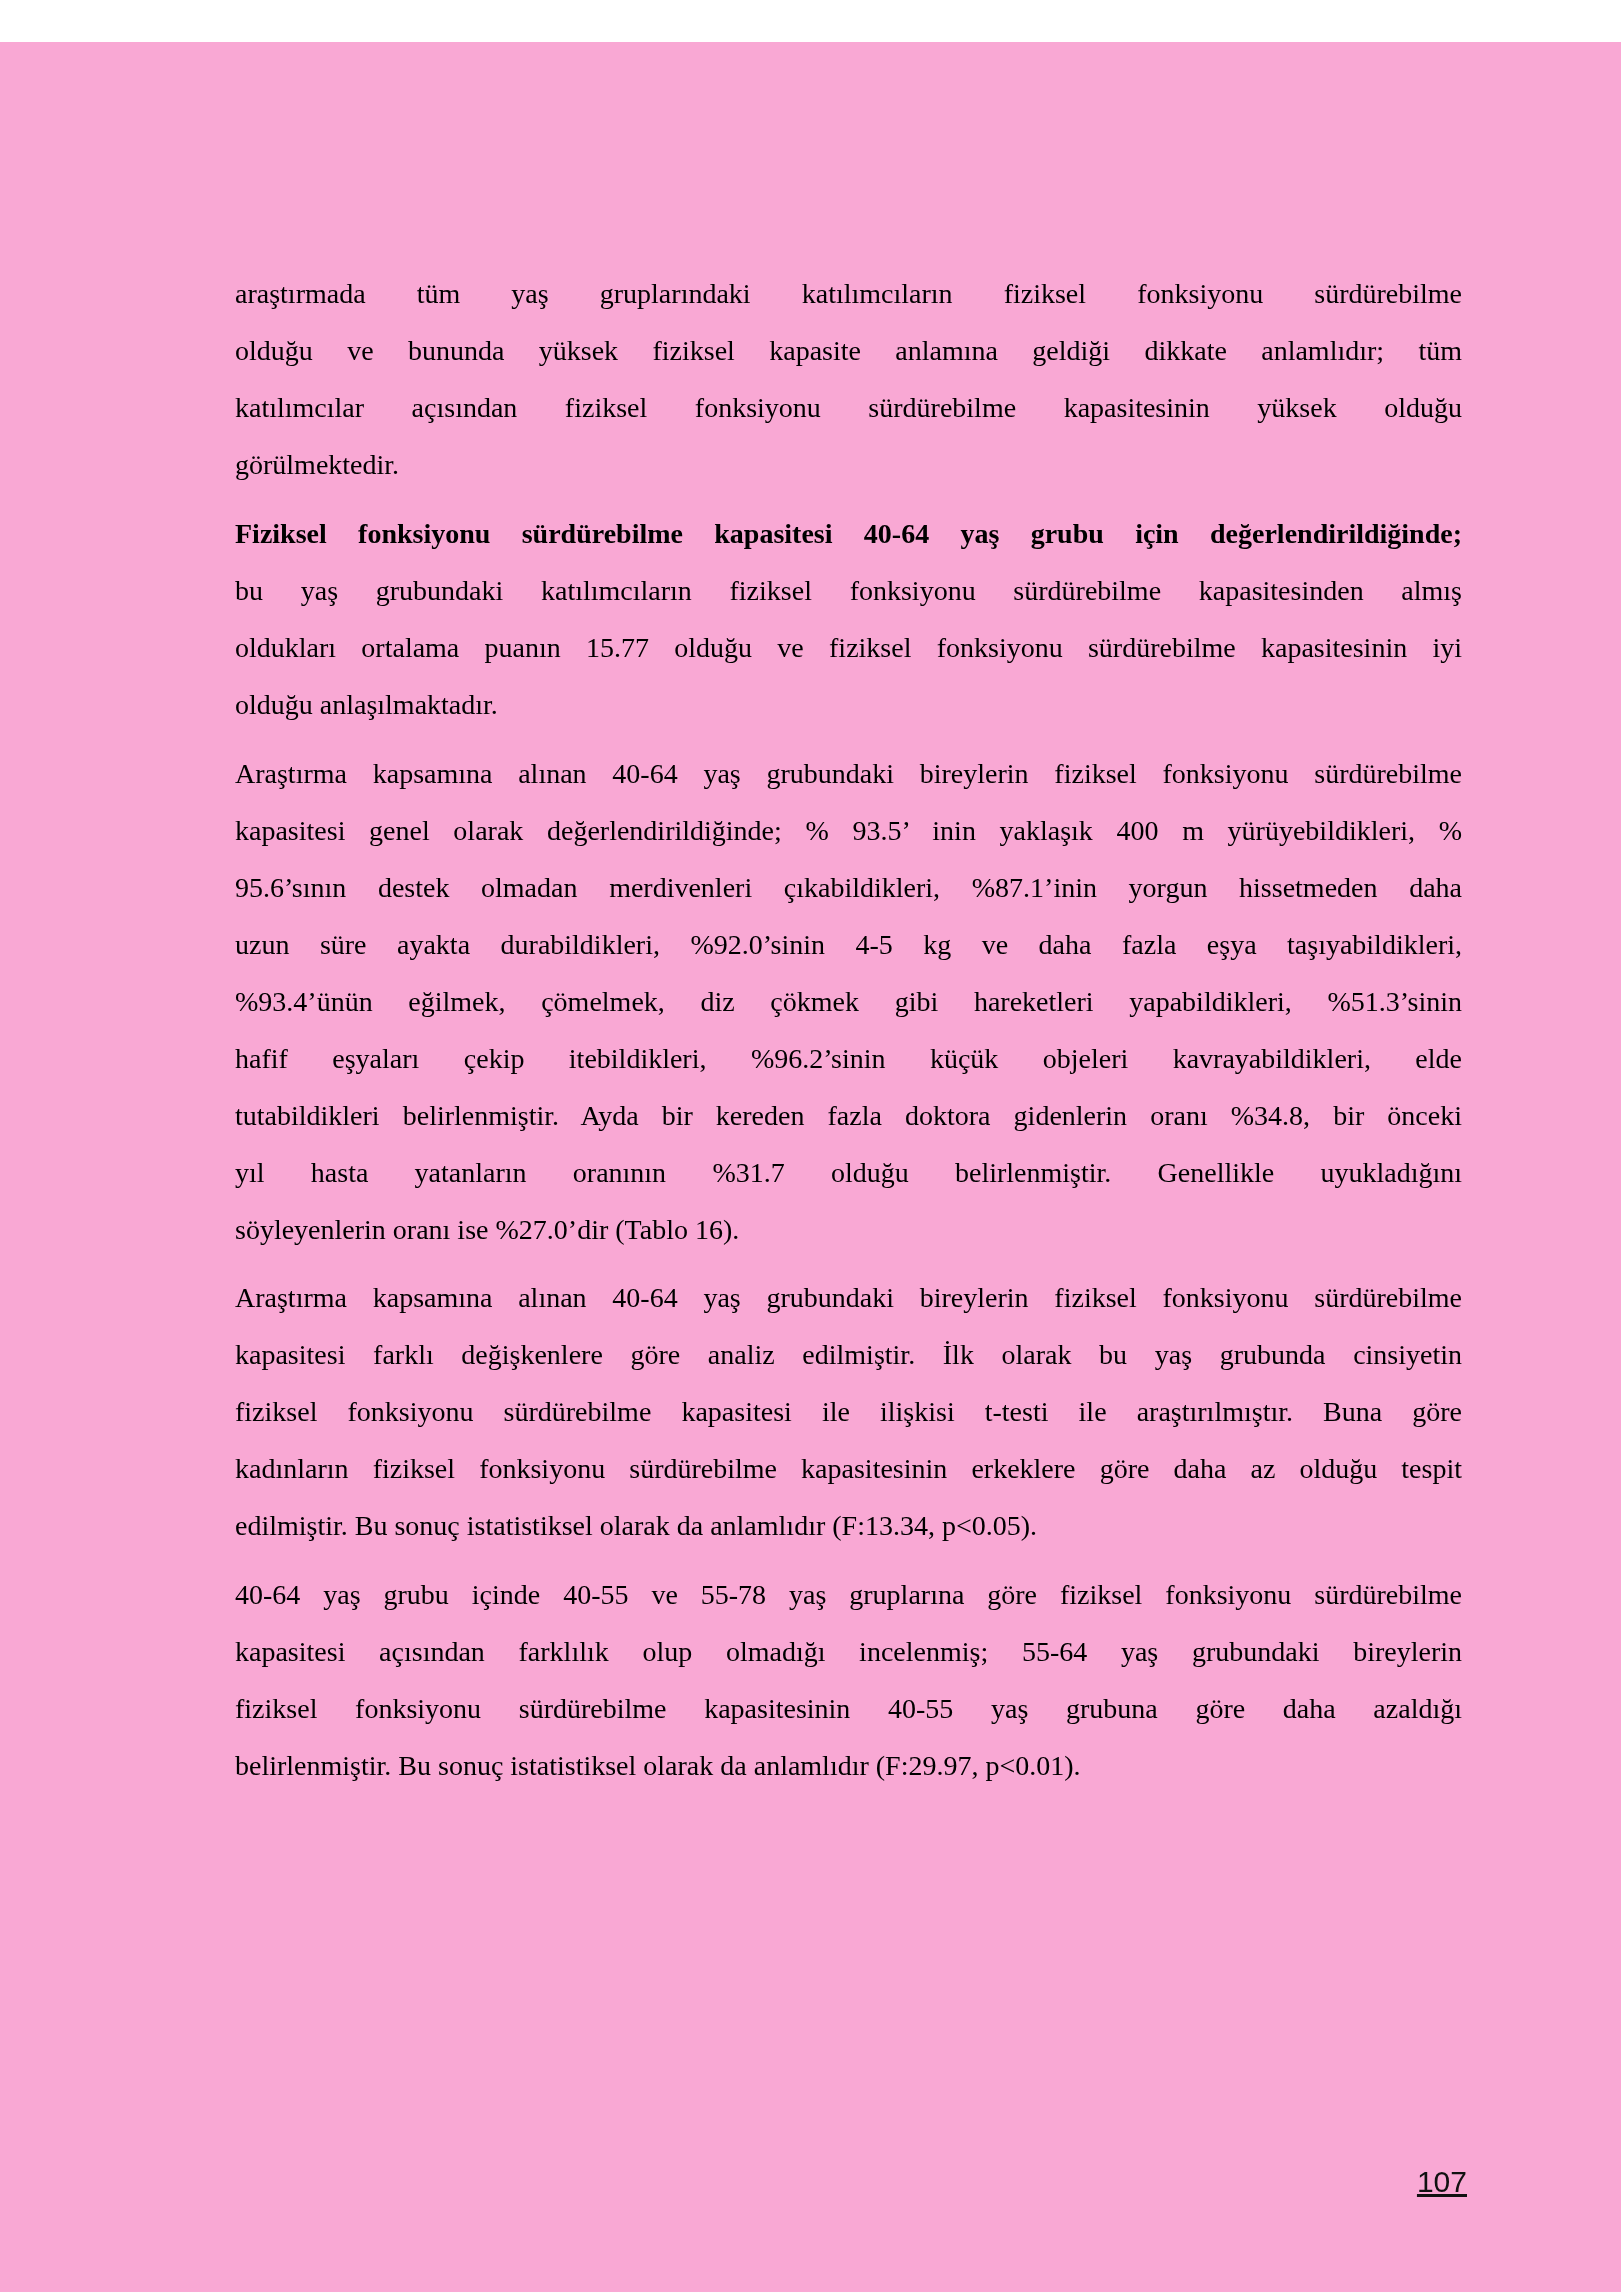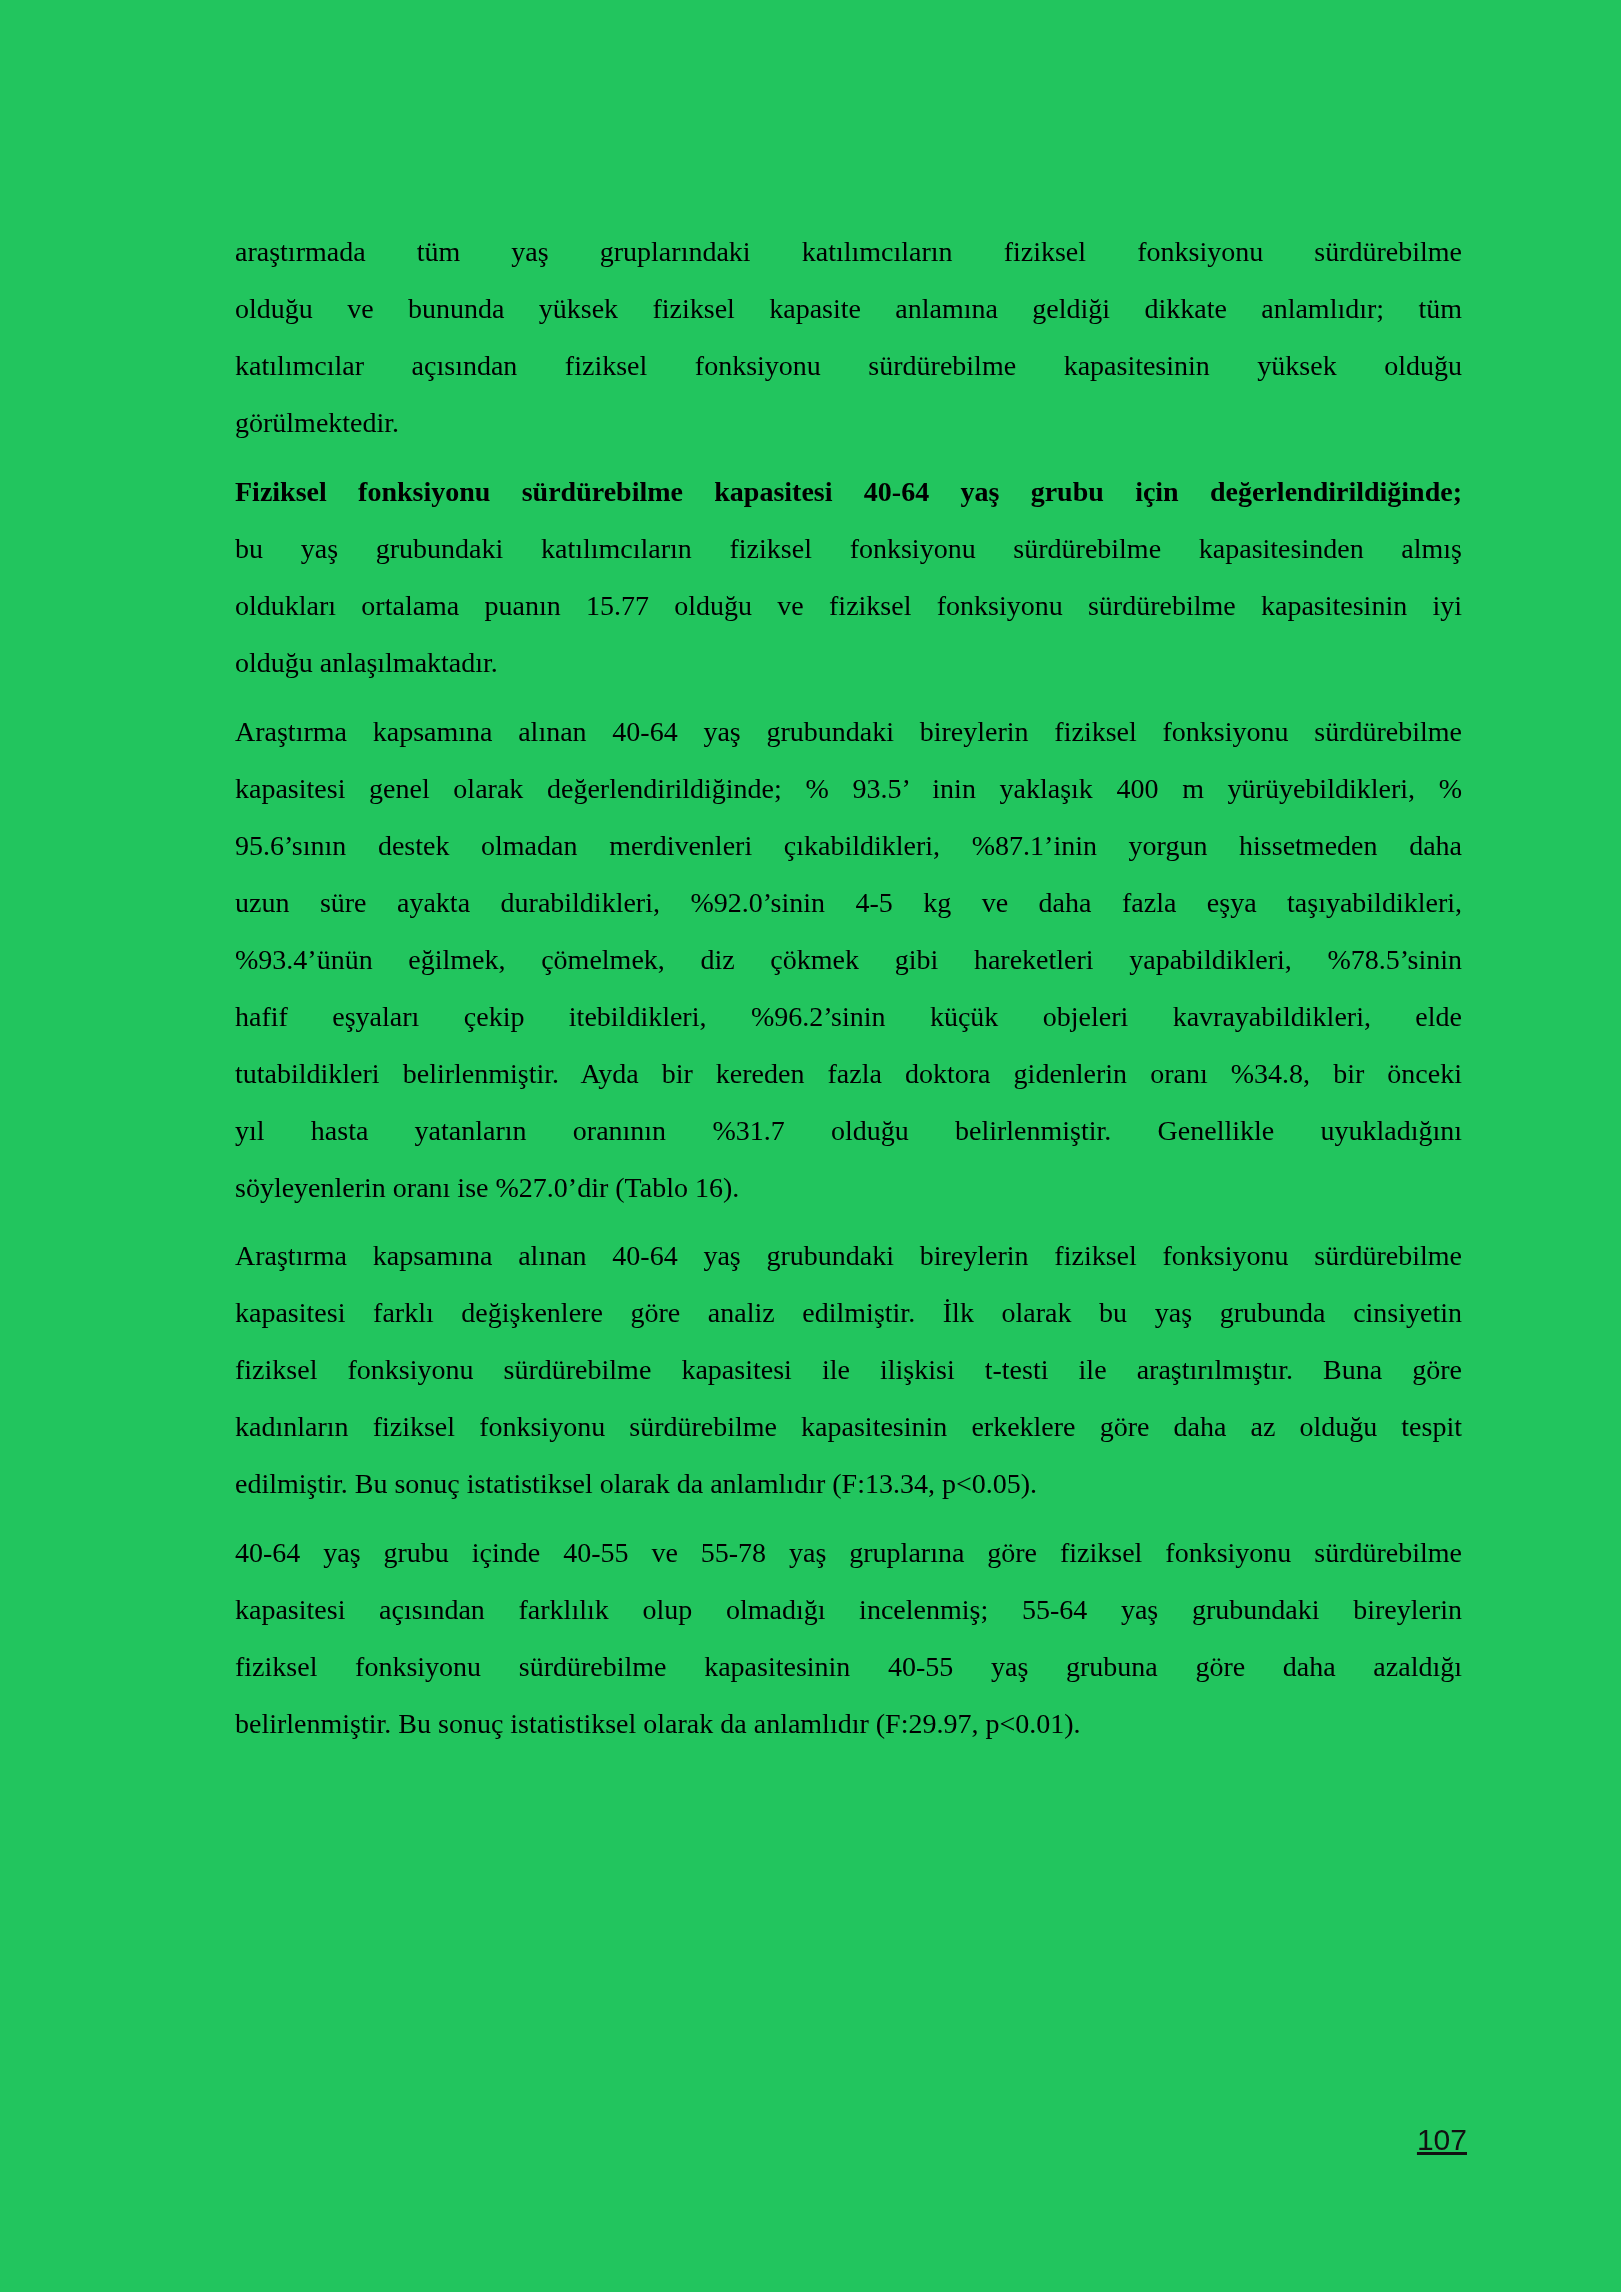--- a/index.html
+++ b/index.html
@@ -11,21 +11,22 @@
     height: 2293px;
     background: #ffffff;
     position: relative;
     overflow: hidden;
     font-family: "Liberation Serif", "DejaVu Serif", serif;
     color: #000000;
   }
   .page {
     position: absolute;
     inset: 0;
-    background: #22c55e;
+    background: #f9a8d4;
+    margin-top: 42px;
   }
   .content {
     position: absolute;
     left: 235px;
     top: 223px;
     width: 1227px;
   }
   .paragraph {
     margin: 0 0 11.8px 0;
     font-size: 28px;
@@ -88,21 +89,21 @@
       <span class="line j">bu yaş grubundaki katılımcıların fiziksel fonksiyonu sürdürebilme kapasitesinden almış</span>
       <span class="line j">oldukları ortalama puanın 15.77 olduğu ve fiziksel fonksiyonu sürdürebilme kapasitesinin iyi</span>
       <span class="line last">olduğu anlaşılmaktadır.</span>
     </div>
 
     <div class="paragraph">
       <span class="line j">Araştırma kapsamına alınan 40-64 yaş grubundaki bireylerin fiziksel fonksiyonu sürdürebilme</span>
       <span class="line j">kapasitesi genel olarak değerlendirildiğinde; % 93.5’ inin yaklaşık 400 m yürüyebildikleri, %</span>
       <span class="line j">95.6’sının destek olmadan merdivenleri çıkabildikleri, %87.1’inin yorgun hissetmeden daha</span>
       <span class="line j">uzun süre ayakta durabildikleri, %92.0’sinin 4-5 kg ve daha fazla eşya taşıyabildikleri,</span>
-      <span class="line j">%93.4’ünün eğilmek, çömelmek, diz çökmek gibi hareketleri yapabildikleri, %78.5’sinin</span>
+      <span class="line j">%93.4’ünün eğilmek, çömelmek, diz çökmek gibi hareketleri yapabildikleri, %51.3’sinin</span>
       <span class="line j">hafif eşyaları çekip itebildikleri, %96.2’sinin küçük objeleri kavrayabildikleri, elde</span>
       <span class="line j">tutabildikleri belirlenmiştir. Ayda bir kereden fazla doktora gidenlerin oranı %34.8, bir önceki</span>
       <span class="line j">yıl hasta yatanların oranının %31.7 olduğu belirlenmiştir. Genellikle uyukladığını</span>
       <span class="line last">söyleyenlerin oranı ise %27.0’dir (Tablo 16).</span>
     </div>
 
     <div class="paragraph">
       <span class="line j">Araştırma kapsamına alınan 40-64 yaş grubundaki bireylerin fiziksel fonksiyonu sürdürebilme</span>
       <span class="line j">kapasitesi farklı değişkenlere göre analiz edilmiştir. İlk olarak bu yaş grubunda cinsiyetin</span>
       <span class="line j">fiziksel fonksiyonu sürdürebilme kapasitesi ile ilişkisi t-testi ile araştırılmıştır. Buna göre</span>

